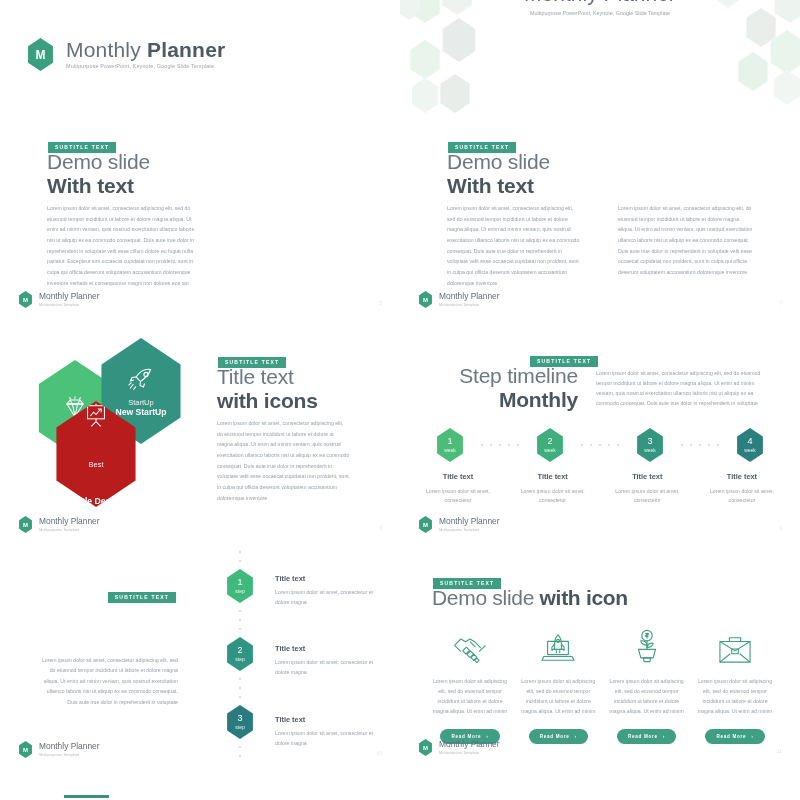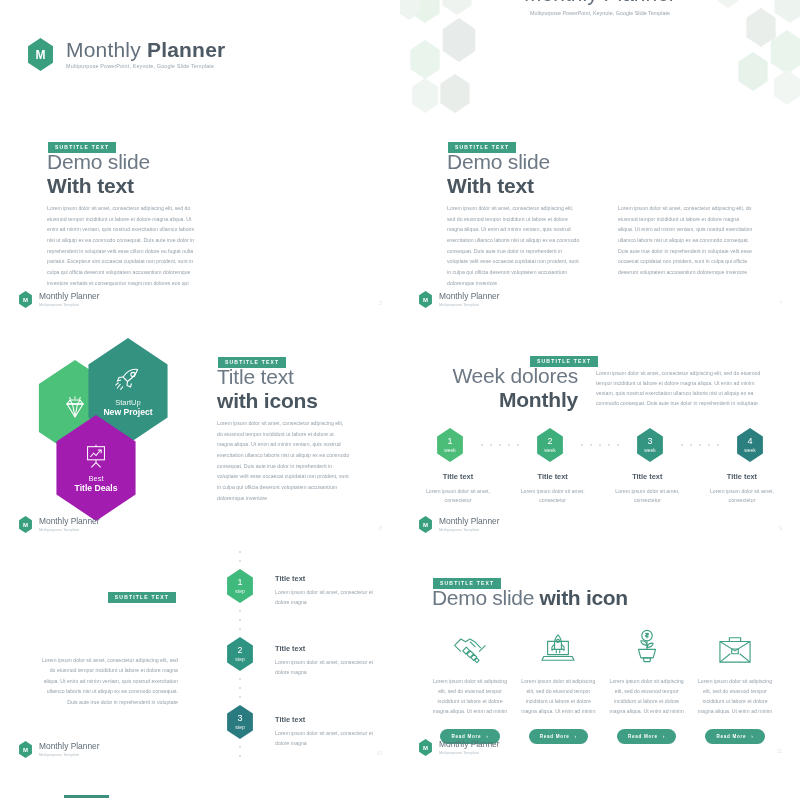--- a/index.html
+++ b/index.html
@@ -202,33 +202,33 @@
 
     <div class="bighex" style="left:33px;top:40px;width:84px;height:96px;background:#4cc17a;">
       <svg width="30" height="26" viewBox="0 0 30 26" fill="none" stroke="#ffffff" stroke-width="1.1">
         <path d="M7 9 L15 22 L23 9 Z"></path>
         <path d="M7 9 L10 5 L20 5 L23 9 Z"></path>
         <path d="M10 5 L12.5 9 M20 5 L17.5 9 M7 9 L23 9 M12.5 9 L15 22 L17.5 9"></path>
         <path d="M15 1.5 v2.2 M9.5 2.3 l1 2 M20.5 2.3 l-1 2"></path>
       </svg>
     </div>
 
-    <div class="bighex" style="left:82px;top:18px;width:92px;height:106px;background:#349380;">
+    <div class="bighex" style="left:95px;top:18px;width:92px;height:106px;background:#349380;">
       <svg width="34" height="32" viewBox="0 0 34 32" fill="none" stroke="#ffffff" stroke-width="1.1" style="margin-bottom:2px;">
         <path d="M26.5 5.5 c-5.5 -1 -11 2.5 -14.5 7.5 l4.5 4.5 c5 -3.5 9 -8.5 10 -12z"></path>
         <circle cx="22" cy="10.5" r="2.1"></circle>
         <path d="M12 13 l-4 .5 -1.5 3.5 3.5 -1"></path>
         <path d="M16.5 17.5 l-.5 4 3.5 1.5 1 -3.5"></path>
         <path d="M9.5 20 l-3.5 4.5 M7.5 18.5 l-3 2.8 M12 22.5 l-2.6 3.2"></path>
       </svg>
       <div class="lbl1">StartUp</div>
-      <div class="lbl2">New Project</div>
-    </div>
-
-    <div class="bighex" style="left:50px;top:95px;width:92px;height:106px;background:#a21caf;">
+      <div class="lbl2">New StartUp</div>
+    </div>
+
+    <div class="bighex" style="left:50px;top:81px;width:92px;height:106px;background:#b91c1c;justify-content:space-between;">
       <svg width="30" height="30" viewBox="0 0 32 32" fill="none" stroke="#ffffff" stroke-width="1.1" style="margin-bottom:2px;">
         <rect x="7" y="5" width="18" height="14"></rect>
         <path d="M10 16 l3.5 -4 2.5 2.5 5 -6"></path>
         <path d="M18 8.5 h3.5 v3.5"></path>
         <path d="M16 19 v3 M16 22 l-5 5 M16 22 l5 5"></path>
         <path d="M16 3 v2"></path>
       </svg>
       <div class="lbl1">Best</div>
       <div class="lbl2">Title Deals</div>
     </div>
@@ -253,21 +253,21 @@
     </div>
     <div class="pagenum">8</div>
   </div>
 
   <div class="slide" style="left:400px;top:320px;width:400px;height:225px;">
 
     <div style="position:absolute;left:130px;top:29px;">
       <span class="chip">SUBTITLE TEXT</span>
     </div>
     <div style="position:absolute;left:0;top:44px;width:178px;text-align:right;">
-      <div class="h-light">Week dolores</div>
+      <div class="h-light">Step timeline</div>
       <div class="h-bold">Monthly</div>
     </div>
     <div class="body-txt" style="position:absolute;left:196px;top:48px;width:165px;line-height:1.95;">Lorem ipsum dolor sit amet, consectetur adipiscing elit, sed do eiusmod tempor incididunt ut labore et dolore magna aliqua. Ut enim ad minim veniam, quis nostrud exercitation ullamco laboris nisi ut aliquip ex ea commodo consequat. Duis aute irue dolor in reprehenderit in voluptate</div>
 
     <div style="position:absolute;left:35px;top:108px;width:330px;display:flex;align-items:center;justify-content:space-between;">
       <div class="wkhex" style="background:#4cbd78;">
         <div class="n">1</div>
         <div class="u">week</div>
       </div>
       <div class="dots">

